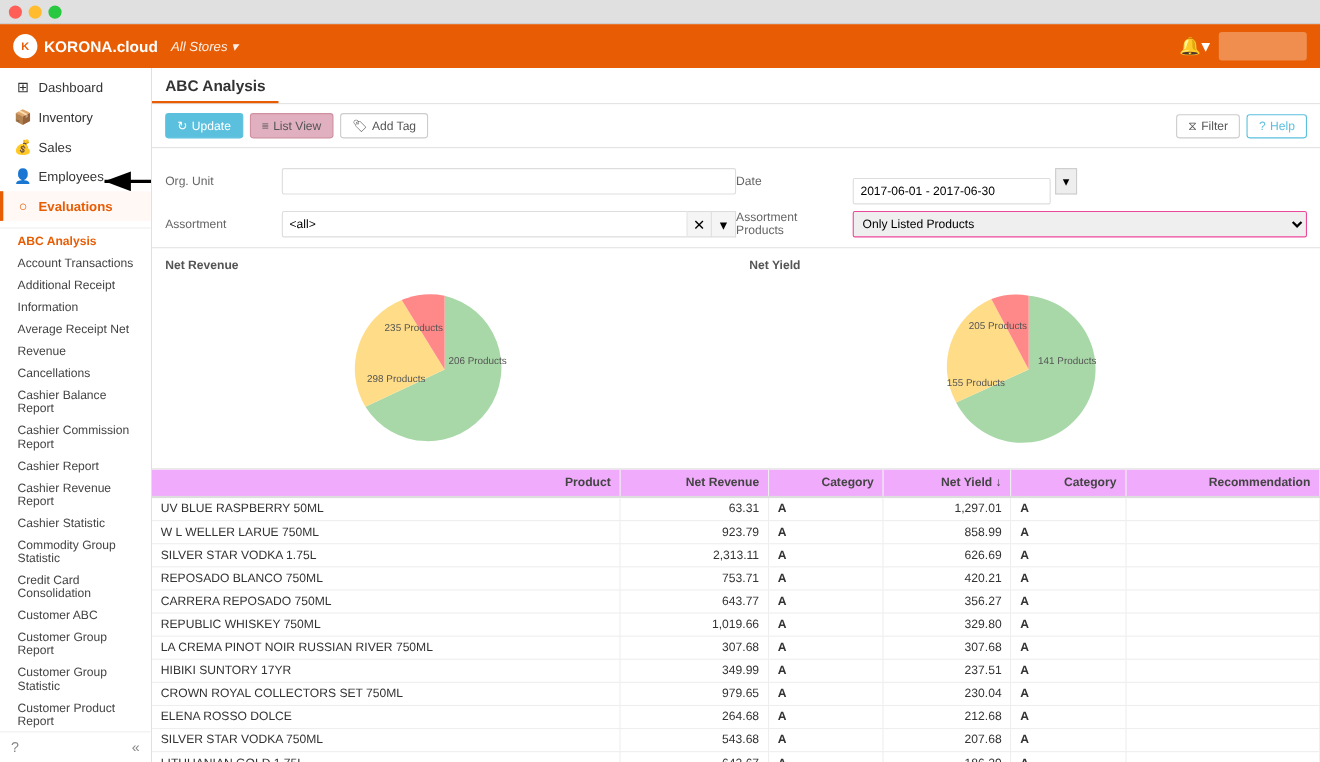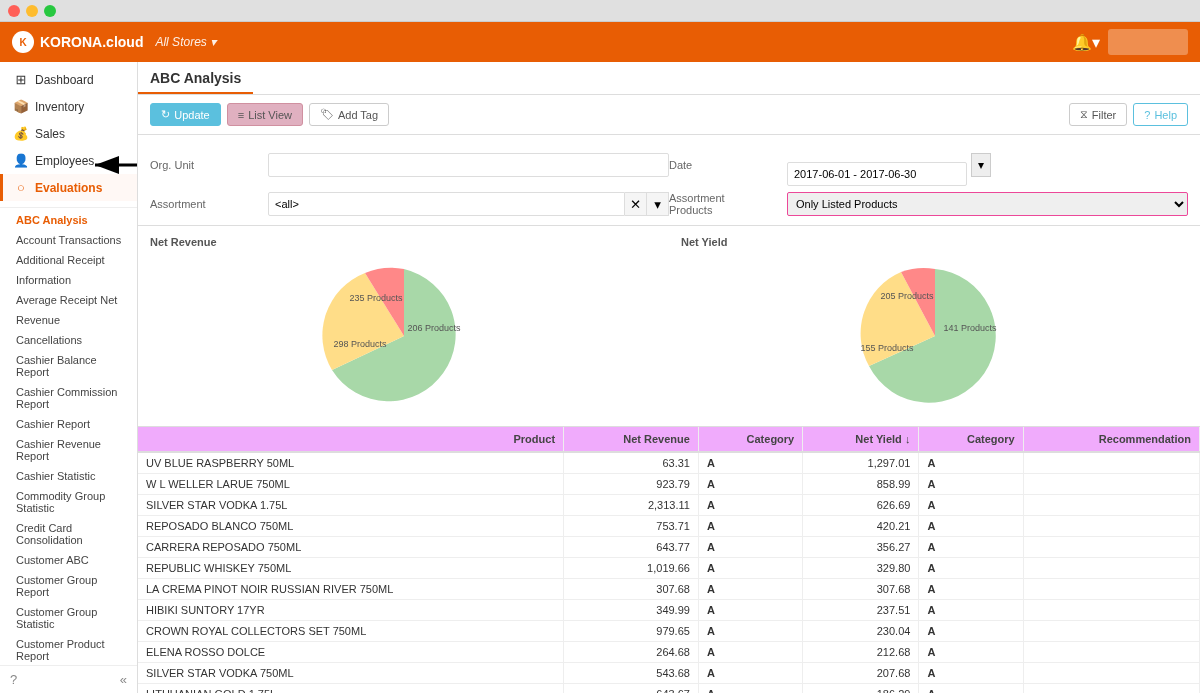--- a/index.html
+++ b/index.html
@@ -127,21 +127,21 @@
     .btn-help { background: white; border-color: #5bc0de; color: #5bc0de; }
 
     
     .filters-row {
       display: grid; grid-template-columns: 1fr 1fr;
       gap: 0;
       background: white;
       border-bottom: 1px solid #ddd;
       padding: 6px 12px;
     }
-    .filter-group { display: flex; align-items: center; gap: 18px; padding: 3px 0; }
+    .filter-group { display: flex; align-items: center; gap: 6px; padding: 3px 0; }
     .filter-label { font-size: 11px; color: #666; width: 100px; }
     .filter-input { flex: 1; height: 24px; border: 1px solid #ddd; border-radius: 2px; padding: 0 6px; font-size: 11px; }
     .filter-select { flex: 1; height: 24px; border: 1px solid #ec4899; border-radius: 2px; padding: 4px 4px; font-size: 11px; }
     .filter-date { display: flex; align-items: center; gap: 4px; }
     .date-input { border: 1px solid #ddd; border-radius: 2px; padding: 0 6px; height: 24px; font-size: 11px; width: 180px; margin-top: 18px; }
     .date-dropdown { background: #eee; border: 1px solid #ccc; width: 20px; height: 24px; cursor: pointer; display: flex; align-items: center; justify-content: center; }
     .assortment-input-wrap { display: flex; flex: 1; border-radius: 10px; }
     .assortment-input { flex: 1; height: 24px; border: 1px solid #ddd; border-radius: 2px 0 0 2px; padding: 0 6px; font-size: 11px; }
     .assortment-btn { border: 1px solid #ddd; border-left: none; background: #f5f5f5; height: 24px; width: 22px; cursor: pointer; display: flex; align-items: center; justify-content: center; }
 

